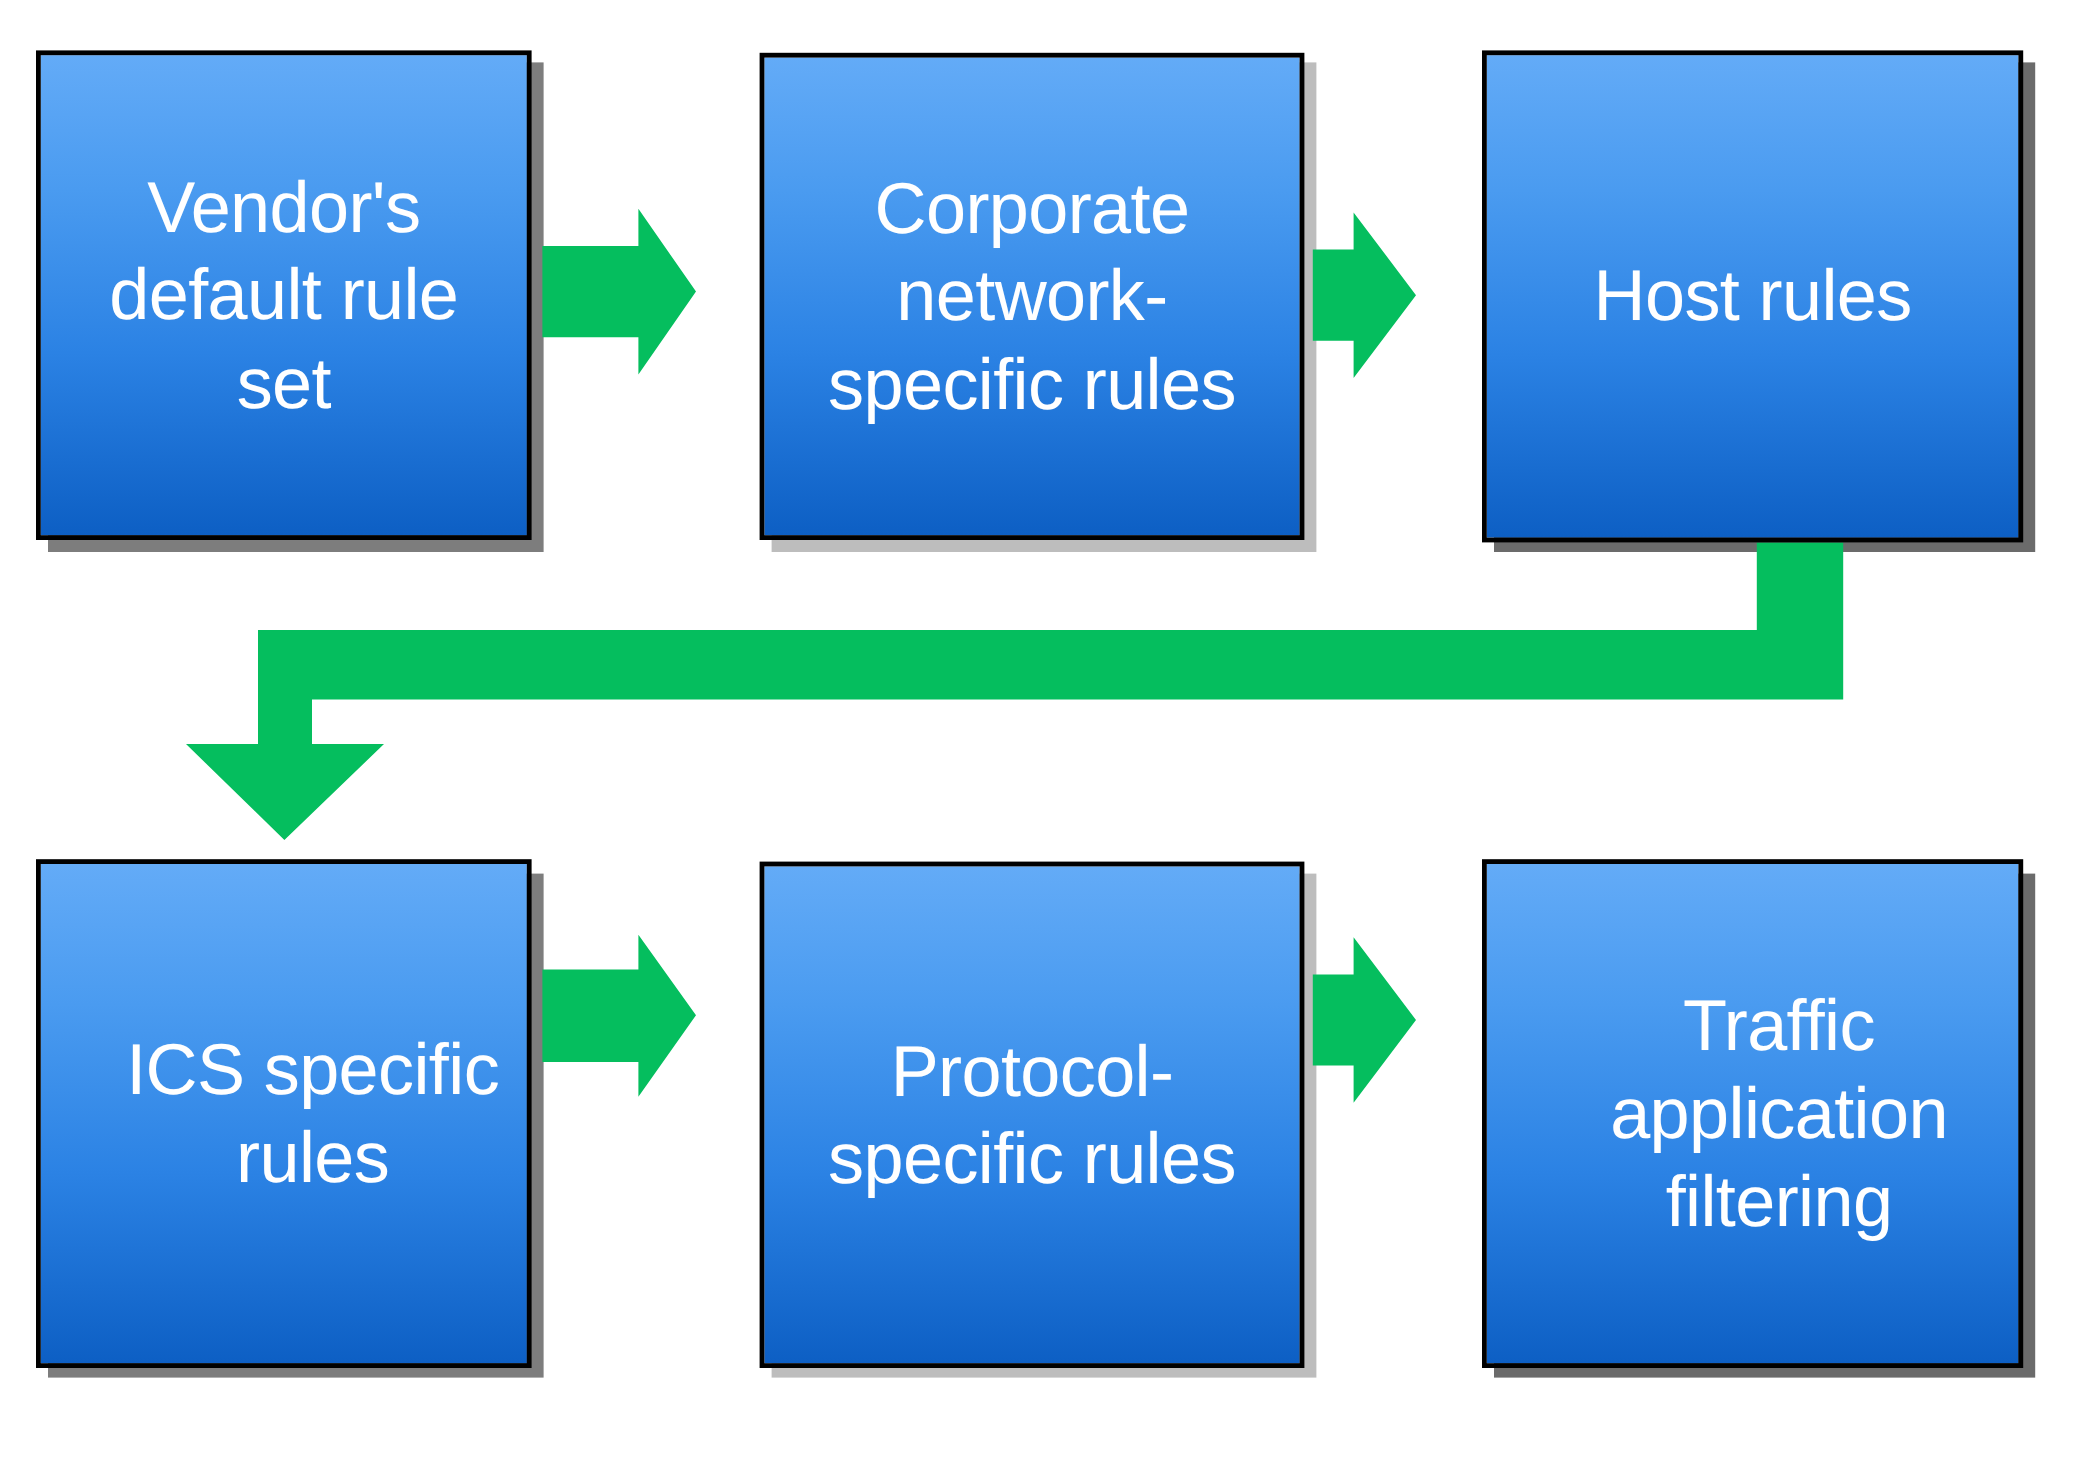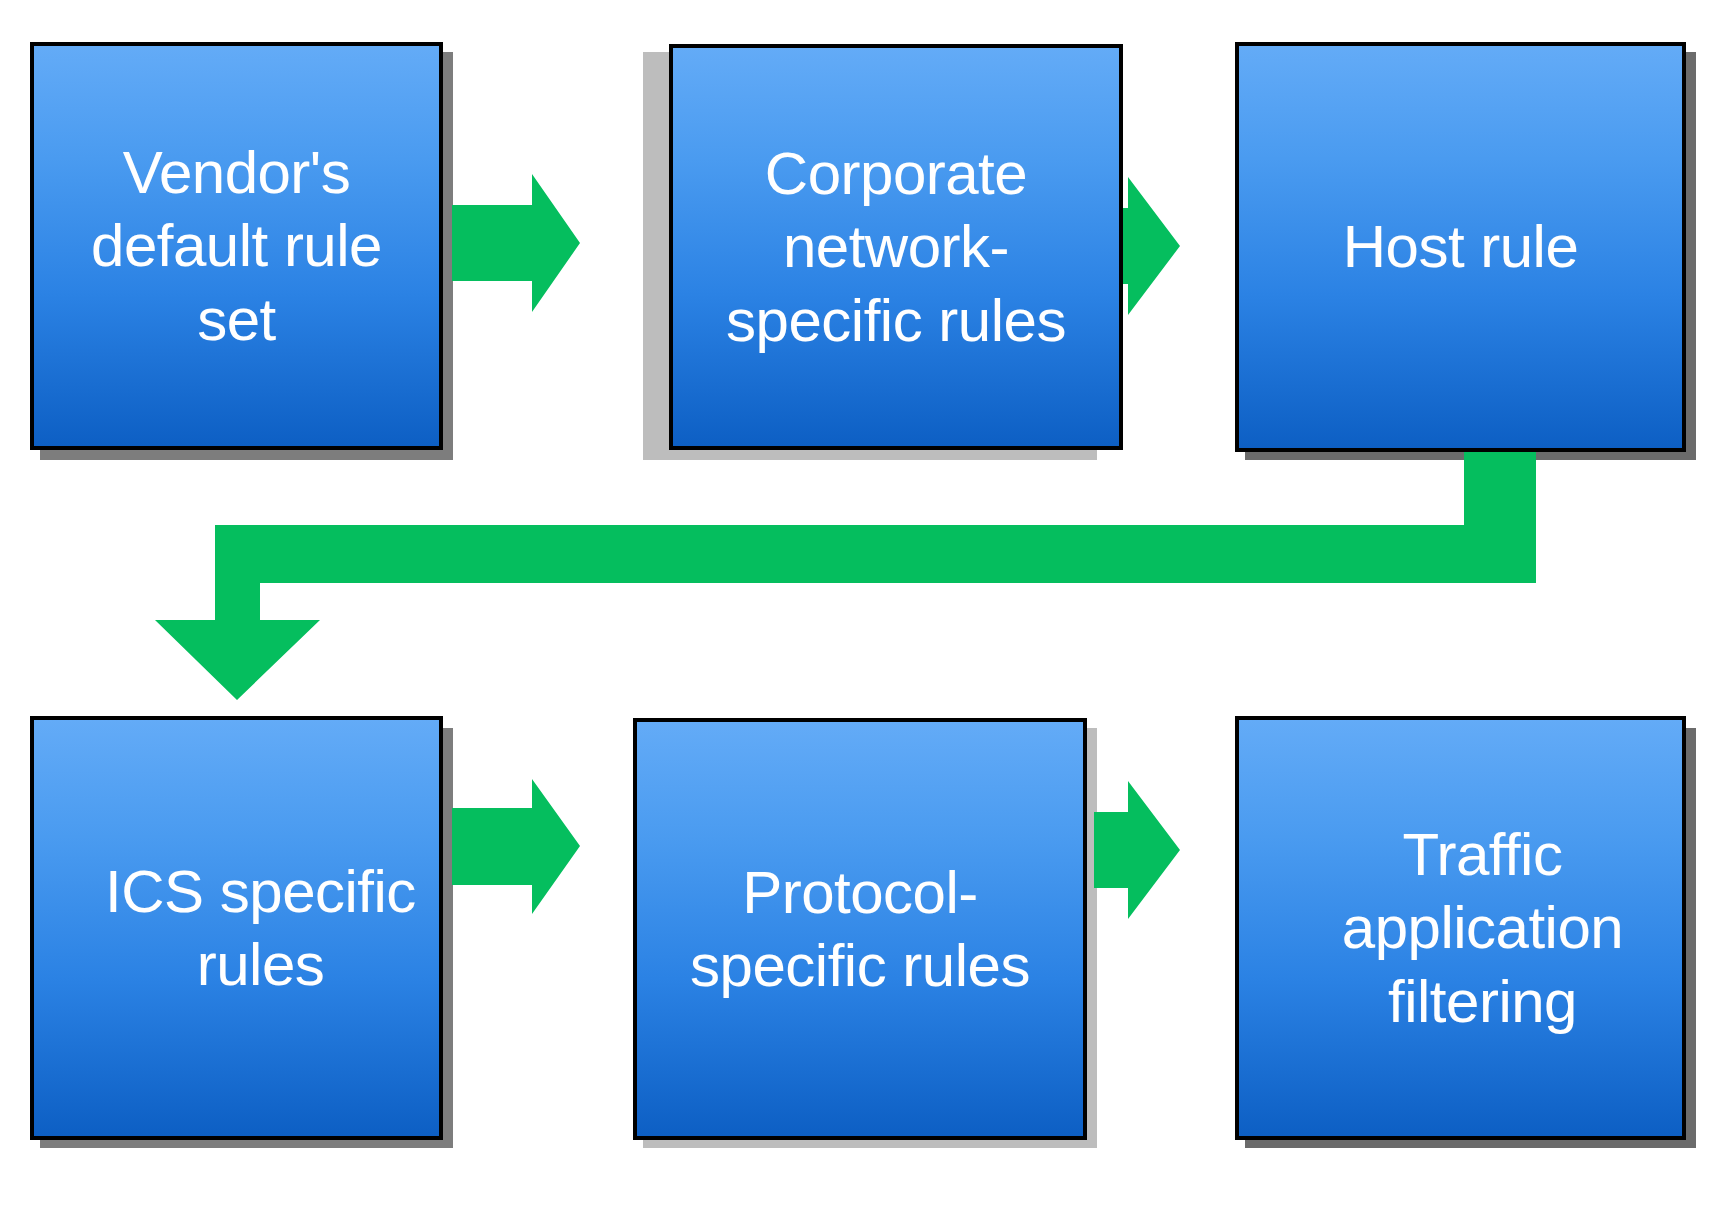--- a/index.html
+++ b/index.html
@@ -105,26 +105,26 @@
 
     <g>
       <path d="M 1094 812 L 1128 812 L 1128 781 L 1180 850 L 1128 919 L 1128 888 L 1094 888 Z" fill="#05BE5E"></path>
     </g>
   </svg>
 
   <div class="node" style="left:30px; top:42px; width:413px; height:408px;justify-content:flex-end;">
     <span class="label">Vendor's default rule set</span>
   </div>
 
-  <div class="node" style="left:633px; top:44px; width:454px; height:406px;margin-left:36px;">
+  <div class="node" style="left:633px; top:44px; width:454px; height:406px;">
     <span class="label">Corporate network-specific rules</span>
   </div>
 
   <div class="node" style="left:1235px; top:42px; width:451px; height:410px;">
-    <span class="label">Host rule</span>
+    <span class="label">Host rules</span>
   </div>
 
   <div class="node" style="left:30px; top:716px; width:413px; height:424px;padding-left:48px;">
     <span class="label">ICS specific rules</span>
   </div>
 
   <div class="node" style="left:633px; top:718px; width:454px; height:422px;">
     <span class="label">Protocol-specific rules</span>
   </div>
 

